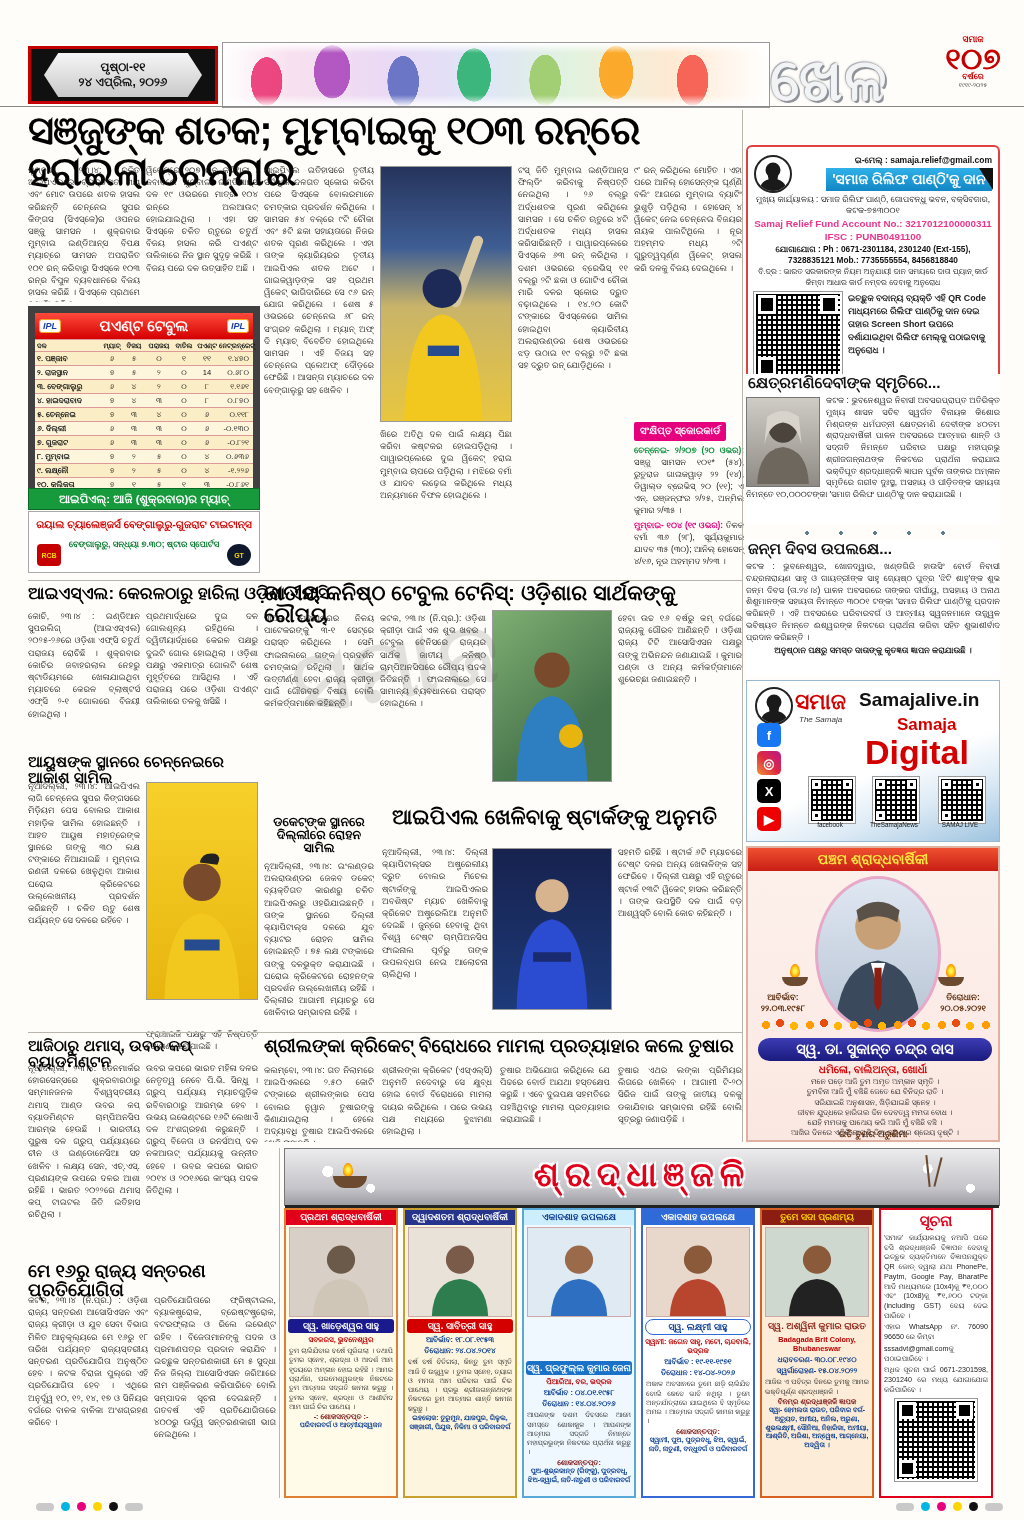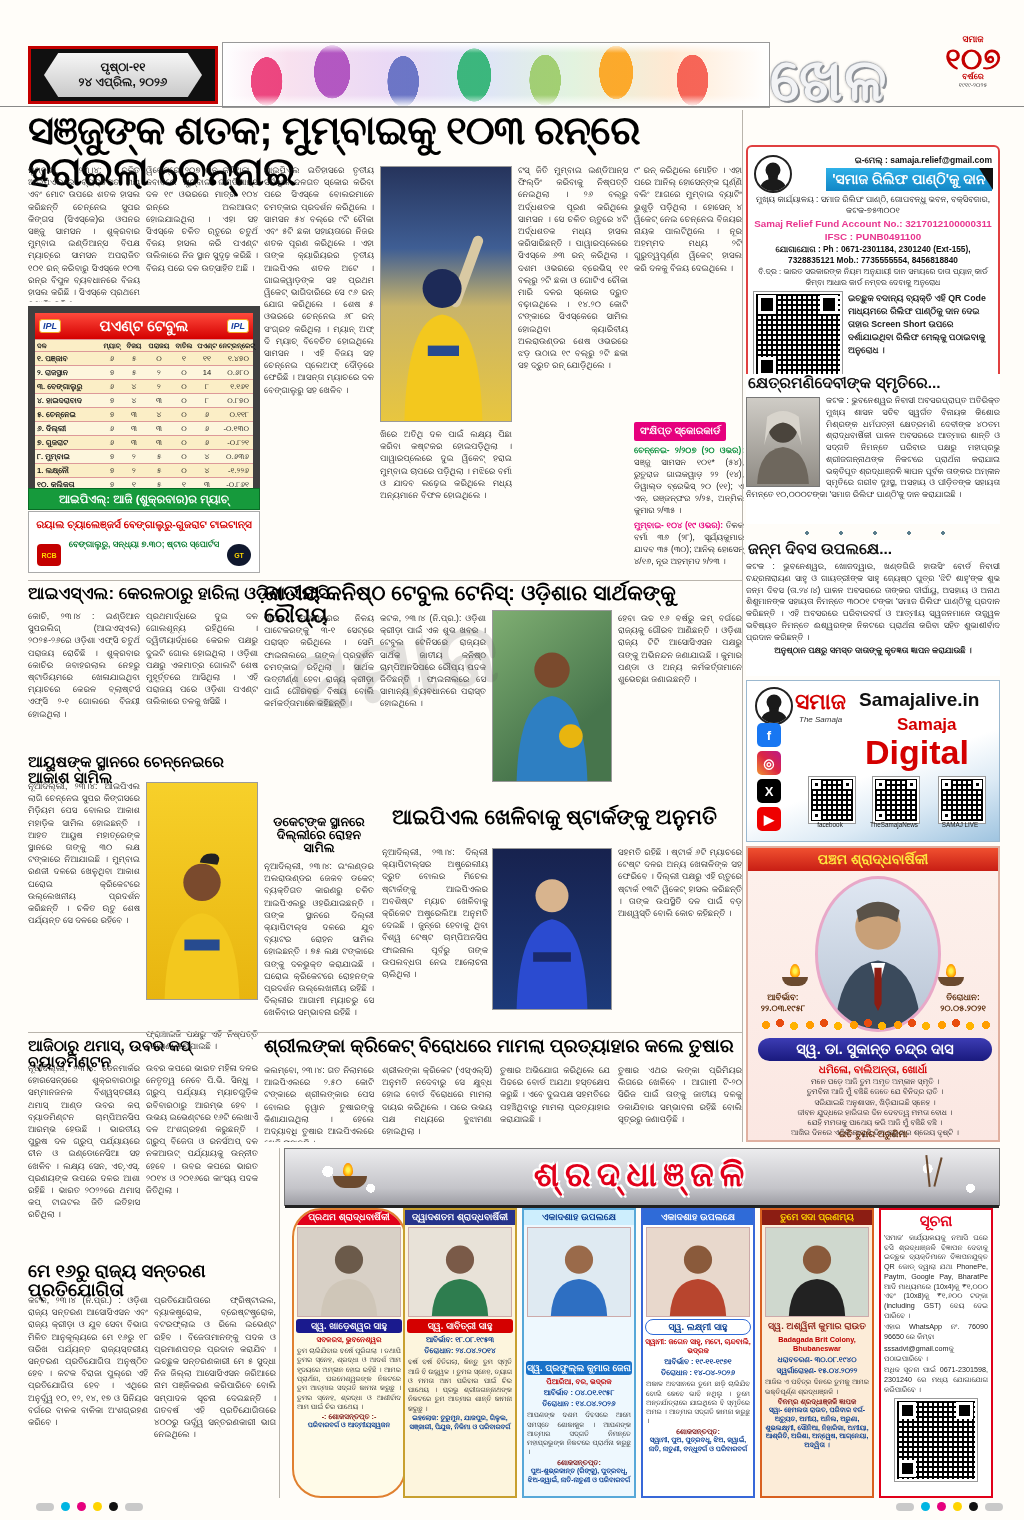--- a/index.html
+++ b/index.html
@@ -268,21 +268,21 @@
         <div class="ptr">
           <span class="t">୮. ମୁମ୍ବାଇ</span>
           <span>୭</span>
           <span>୨</span>
           <span>୫</span>
           <span>୦</span>
           <span>୪</span>
           <span class="n">୦.୬୩୬</span>
         </div>
         <div class="ptr">
-          <span class="t">1. ଲକ୍ଷ୍ନୌ</span>
+          <span class="t">୯. ଲକ୍ଷ୍ନୌ</span>
           <span>୭</span>
           <span>୨</span>
           <span>୫</span>
           <span>୦</span>
           <span>୪</span>
           <span class="n">-୧.୨୨୬</span>
         </div>
         <div class="ptr">
           <span class="t">୧୦. କଲିକତା</span>
           <span>୭</span>
@@ -494,21 +494,21 @@
 
   <div class="vr" style="left:279px;top:1148px;height:350px;"></div>
   <div class="trib">
     <div class="flame" style="left:58px;top:14px;"></div>
     <div class="diyab" style="left:48px;top:27px;width:34px;height:12px;"></div>
     <div class="tt1">ଶ୍ରଦ୍ଧାଞ୍ଜଳି</div>
     <div style="position:absolute;right:60px;top:8px;width:2px;height:30px;background:#6b4a2f;transform:rotate(14deg);"></div>
     <div style="position:absolute;right:70px;top:6px;width:2px;height:32px;background:#6b4a2f;transform:rotate(-6deg);"></div>
   </div>
   <div id="obit-row">
-      <div class="obit o1" style="left: 292px; border-radius: 29px;">
+      <div class="obit o1" style="left: 284px;">
         <div class="ob-h">ପ୍ରଥମ ଶ୍ରାଦ୍ଧବାର୍ଷିକୀ</div>
         <div class="ob-ph"><svg viewBox="0 0 100 100" style="background:#d8d0c6">
             <circle cx="50" cy="36" r="16" fill="#6b5a4a"></circle>
             <path d="M18 100 Q20 60 50 58 Q80 60 82 100 Z" fill="#cfc6b8"></path>
           </svg></div>
         <div class="ob-name">ସ୍ୱ. ଖାଡ଼େଶ୍ୱର ସାହୁ</div>
         <div class="ob-sub">ସବଳରସ, ଭୁବନେଶ୍ୱର</div>
         <div class="ob-body">ତୁମ ଚାଲିଯିବାର ବର୍ଷେ ପୂରିଗଲା । ତଥାପି ତୁମର ସ୍ନେହ, ଶ୍ରଦ୍ଧା ଓ ଆଦର୍ଶ ଆମ ହୃଦୟରେ ଅମ୍ଳାନ ହୋଇ ରହିଛି । ଆମର ପ୍ରାର୍ଥନା, ପରମେଶ୍ୱରଙ୍କ ନିକଟରେ ତୁମ ଆତ୍ମାର ସଦ୍‌ଗତି କାମନା କରୁଛୁ । ତୁମର ସ୍ନେହ, ଶ୍ରଦ୍ଧା ଓ ଆଶୀର୍ବାଦ ଆମ ପାଇଁ ଚିର ପାଥେୟ ।</div>
         <div class="ob-f1">-: ଶୋକସନ୍ତପ୍ତ :-</div>
         <div class="ob-f2">ପରିବାରବର୍ଗ ଓ ଆତ୍ମୀୟସ୍ୱଜନ</div>

